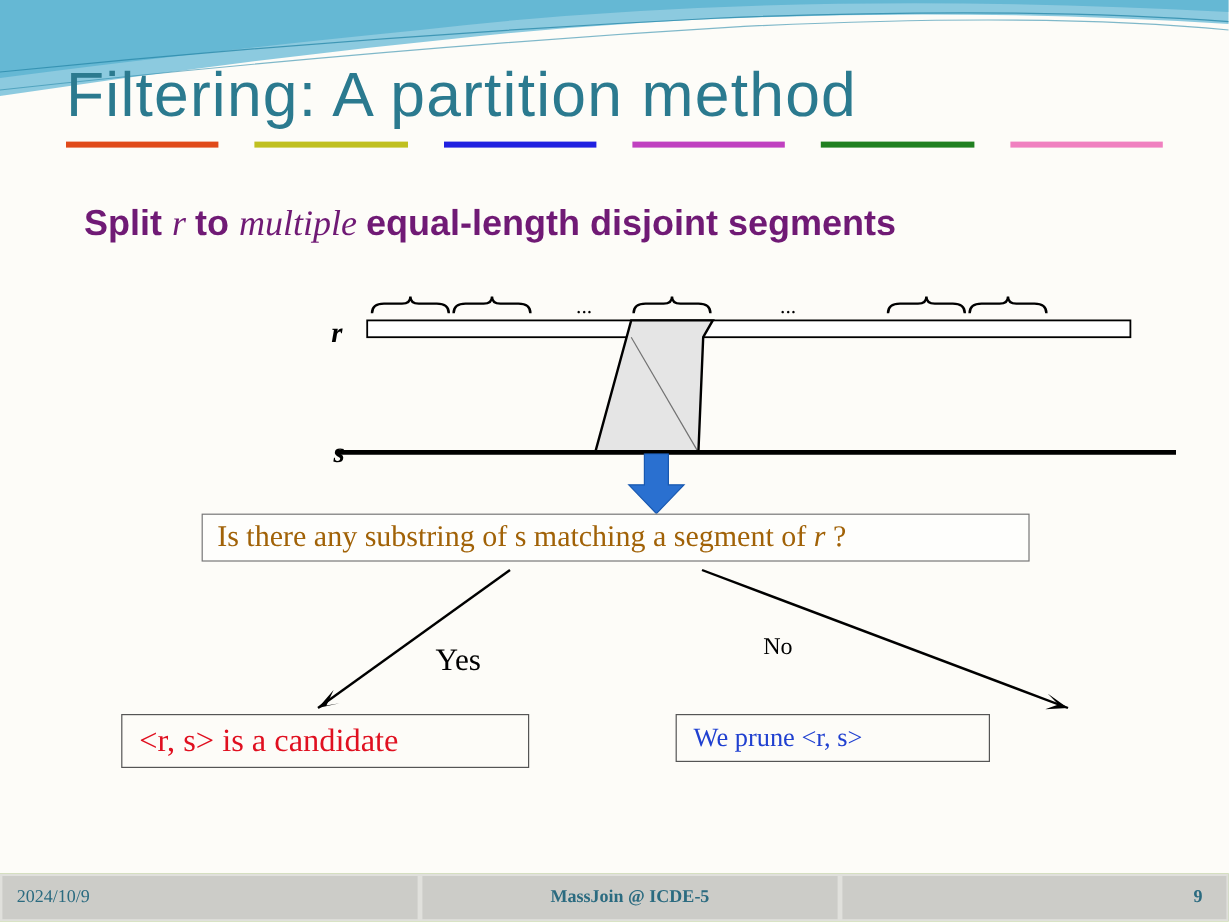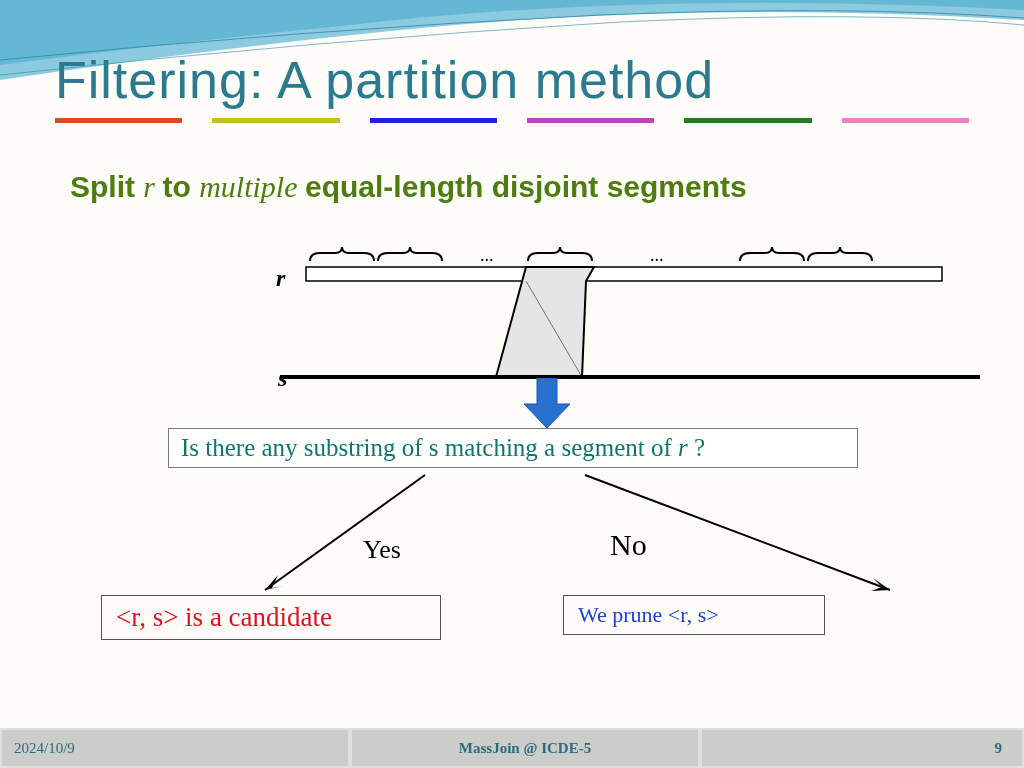--- a/index.html
+++ b/index.html
@@ -2,31 +2,31 @@
 <html><head>
 <meta charset="utf-8">
 <style>
 * { margin: 0; padding: 0; box-sizing: border-box; }
 html, body { width: 1024px; height: 768px; overflow: hidden; font-family: Arial, sans-serif; background: #fdfcf8; }
 .slide { position: relative; width: 1024px; height: 768px; background: #fdfcf8; }
 .wave-bg { position: absolute; top: 0; left: 0; width: 100%; height: 180px; pointer-events: none; }
 .title { position: absolute; top: 50px; left: 55px; font-size: 52px; color: #2b7a8f; font-weight: 400; letter-spacing: 1px; }
 .color-bar { position: absolute; top: 118px; left: 0; width: 1024px; height: 5px; display: flex; gap: 30px; padding: 0 55px; }
 .color-bar span { flex: 1; height: 5px; }
-.subtitle { position: absolute; top: 170px; left: 70px; font-size: 30px; font-weight: bold; color: #4d7c0f; }
+.subtitle { position: absolute; top: 170px; left: 70px; font-size: 30px; font-weight: bold; color: #701a75; }
 .subtitle .r { font-family: 'Times New Roman', serif; font-style: italic; font-weight: normal; }
 .subtitle .multiple { font-family: 'Times New Roman', serif; font-style: italic; font-weight: normal; }
 .diagram { position: absolute; top: 235px; left: 260px; width: 730px; height: 160px; }
 .r-label { position: absolute; top: 265px; left: 276px; font-family: 'Times New Roman', serif; font-style: italic; font-weight: bold; font-size: 24px; }
 .s-label { position: absolute; top: 365px; left: 278px; font-family: 'Times New Roman', serif; font-style: italic; font-weight: bold; font-size: 24px; }
 .down-arrow { position: absolute; top: 378px; left: 522px; }
-.question-box { position: absolute; top: 428px; left: 168px; width: 690px; padding: 5px 12px; border: 1px solid #777; background: rgba(255,255,255,0.6); font-family: 'Times New Roman', serif; font-size: 25px; color: #0f766e; }
+.question-box { position: absolute; top: 428px; left: 168px; width: 690px; padding: 5px 12px; border: 1px solid #777; background: rgba(255,255,255,0.6); font-family: 'Times New Roman', serif; font-size: 25px; color: #a16207; }
 .question-box .r2 { font-style: italic; }
 .yes-label { position: absolute; top: 535px; left: 363px; font-family: 'Times New Roman', serif; font-size: 26px; }
-.no-label { position: absolute; top: 528px; left: 610px; font-family: 'Times New Roman', serif; font-size: 30px; }
+.no-label { position: absolute; top: 528px; left: 636px; font-family: 'Times New Roman', serif; font-size: 20px; }
 .candidate-box { position: absolute; top: 595px; left: 101px; width: 340px; padding: 6px 14px; border: 1px solid #555; font-family: 'Times New Roman', serif; font-size: 27px; color: #e01020; }
 .prune-box { position: absolute; top: 595px; left: 563px; width: 262px; padding: 6px 14px; border: 1px solid #555; font-family: 'Times New Roman', serif; font-size: 22px; color: #2040d0; }
 .footer { position: absolute; bottom: 0; left: 0; width: 100%; height: 40px; background: #84cc16; display: flex; }
 .footer-cell { border: 2px solid #e0e0dc; background: #ccccc8; display: flex; align-items: center; justify-content: center; font-size: 15px; color: #2b6b80; font-family: 'Times New Roman', serif; }
 .footer-left { width: 350px; justify-content: flex-start; padding-left: 12px; }
 .footer-mid { flex: 1; font-weight: bold; }
 .footer-right { width: 324px; justify-content: flex-end; padding-right: 20px; font-weight: bold; }
 .arrow1 { position: absolute; top: 470px; left: 250px; }
 .arrow2 { position: absolute; top: 470px; left: 580px; }
 </style>

